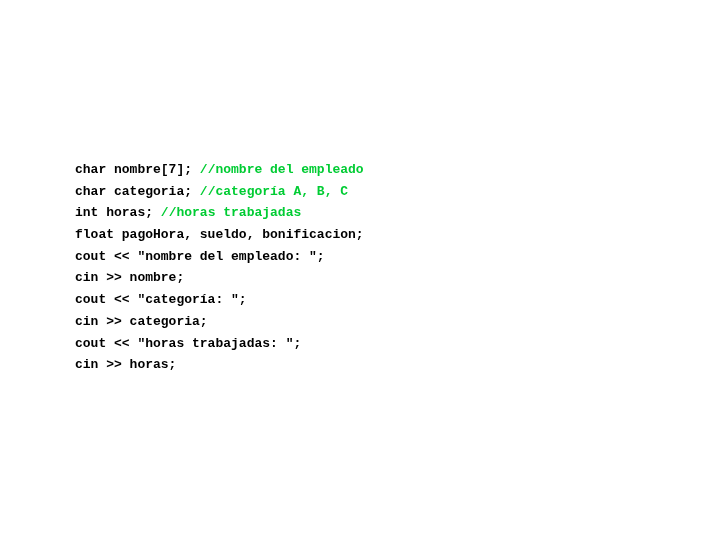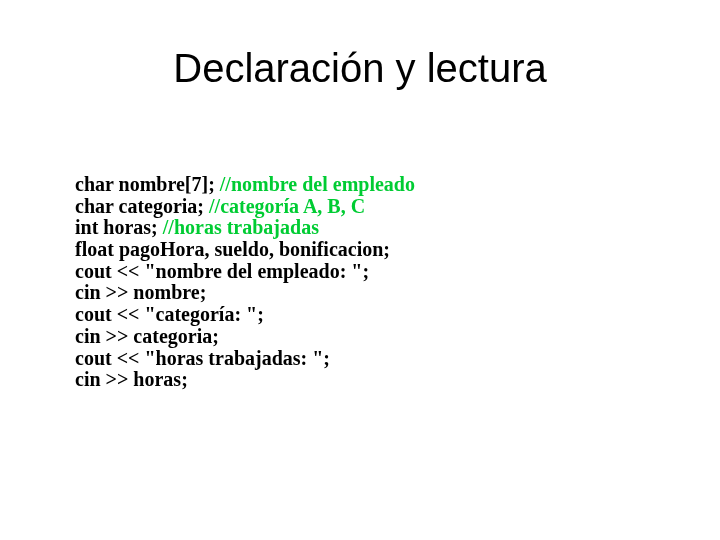--- a/index.html
+++ b/index.html
@@ -31,24 +31,24 @@
     font-family: "Liberation Sans", sans-serif;
     font-size: 40px;
     font-weight: 400;
     line-height: 48px;
     color: #000000;
     white-space: nowrap;
   }
   .code-block {
     position: absolute;
     left: 75px;
-    top: 174px;
+    top: 159px;
     width: 600px;
-    font-family: Liberation Serif, serif;
-    font-size: 20px;
+    font-family: Liberation Mono, monospace;
+    font-size: 13px;
     font-weight: bold;
     line-height: 21.7px;
     letter-spacing: 0px;
     color: #000000;
     white-space: pre;
   }
   .code-line {
     height: 21.7px;
     white-space: pre;
   }
@@ -57,17 +57,16 @@
   }
   .tok-comment {
     color: #00cc33;
   }
 </style>
 </head>
 <body>
 
 <div class="slide">
 
-  <div class="slide-title">Declaración y lectura</div>
 
   <div class="code-block"><div class="code-line"><span class="tok-code">char nombre[7]; </span><span class="tok-comment">//nombre del empleado</span></div><div class="code-line"><span class="tok-code">char categoria; </span><span class="tok-comment">//categoría A, B, C</span></div><div class="code-line"><span class="tok-code">int horas; </span><span class="tok-comment">//horas trabajadas</span></div><div class="code-line"><span class="tok-code">float pagoHora, sueldo, bonificacion;</span></div><div class="code-line"><span class="tok-code">cout &lt;&lt; "nombre del empleado: ";</span></div><div class="code-line"><span class="tok-code">cin &gt;&gt; nombre;</span></div><div class="code-line"><span class="tok-code">cout &lt;&lt; "categoría: ";</span></div><div class="code-line"><span class="tok-code">cin &gt;&gt; categoria;</span></div><div class="code-line"><span class="tok-code">cout &lt;&lt; "horas trabajadas: ";</span></div><div class="code-line"><span class="tok-code">cin &gt;&gt; horas;</span></div></div>
 
 </div>
 
 </body></html>

